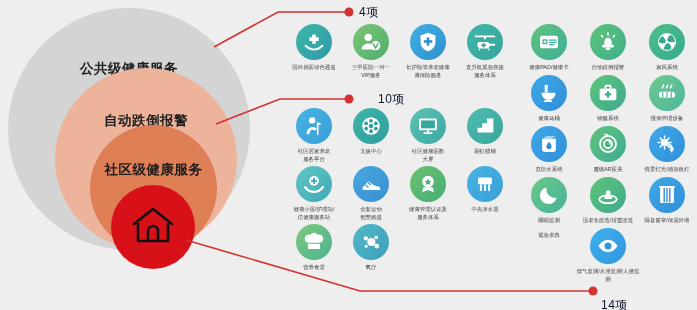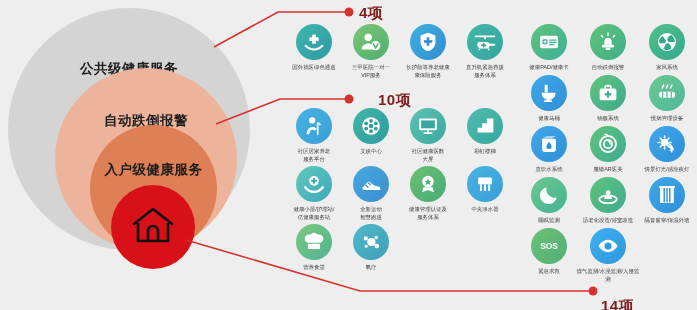--- a/index.html
+++ b/index.html
@@ -26,21 +26,21 @@
   .circ-outer .tier-label{top:52px;}
   .circ-mid   .tier-label{top:44px;}
   .circ-inner .tier-label{top:36px;}
 
   .house-icon{position:absolute;left:50%;top:50%;transform:translate(-50%,-50%);}
 
   
   #leaders{position:absolute;left:0;top:0;width:697px;height:310px;pointer-events:none;}
 
   .callout{
-    position:absolute;font-size:15px;font-weight:bold;color:#7f1d1d;
+    position:absolute;font-size:12px;font-weight:normal;color:#0f172a;
     white-space:nowrap;letter-spacing:.5px;
   }
   #callout-4  {left:359px;top:4px;}
   #callout-10 {left:378px;top:91px;}
   #callout-14 {left:601px;top:297px;}
 
   
   .group{position:absolute;display:flex;flex-wrap:wrap;}
   #group-public   {left:285px;top:24px;width:230px;}
   #group-community{left:285px;top:108px;width:230px;}
@@ -70,21 +70,21 @@
 
 <div id="stage">
 
   <div class="circ circ-outer">
     <div class="tier-label">公共级健康服务</div>
   </div>
   <div class="circ circ-mid">
     <div class="tier-label">自动跌倒报警</div>
   </div>
   <div class="circ circ-inner">
-    <div class="tier-label">入户级健康服务</div>
+    <div class="tier-label">社区级健康服务</div>
   </div>
   <div class="circ circ-core">
     <span class="house-icon">
       <svg width="44" height="40" viewBox="0 0 44 40">
         <path d="M3 19 L22 4 L41 19" fill="none" stroke="#111" stroke-width="2.6" stroke-linecap="round" stroke-linejoin="round"></path>
         <path d="M7 18 L7 36 L37 36 L37 18" fill="none" stroke="#111" stroke-width="2.6" stroke-linejoin="round"></path>
         <path d="M17 36 L17 26 a5 5 0 0 1 10 0 L27 36" fill="none" stroke="#111" stroke-width="2.6" stroke-linejoin="round"></path>
       </svg>
     </span>
   </div>
@@ -615,34 +615,20 @@
             <g transform="translate(12,12) scale(.62) translate(-12,-12)">
               <rect x="4.6" y="3.4" width="14.8" height="17.2" rx="1" fill="#ffffff"></rect>
               <path d="M9 4v16M12 4v16M15 4v16" stroke="#2f8fd8" stroke-width="1.5"></path>
               <rect x="3.4" y="2.4" width="17.2" height="2" rx="1" fill="#ffffff"></rect>
             </g>
           </svg>
         </div>
         <div class="cap">隔音窗帘/保温外墙</div>
       </div>
       <div class="cell">
-        <div class="badge">
-          <svg width="36" height="36" viewBox="0 0 24 24">
-            <defs>
-              <linearGradient id="home-g12" x1="0" y1="0" x2="1" y2="1">
-                <stop offset="0%" stop-color="#6cc274"></stop>
-                <stop offset="100%" stop-color="#4fae78"></stop>
-              </linearGradient>
-            </defs>
-            <circle cx="12" cy="12" r="12" fill="url(#home-g12)"></circle>
-            <g transform="translate(12,12) scale(.62) translate(-12,-12)">
-              <text x="12" y="15.4" text-anchor="middle" font-size="9" font-weight="bold" font-family="Liberation Sans, sans-serif" fill="#ffffff">SOS</text>
-            </g>
-          </svg>
-        </div>
         <div class="cap">紧急求救</div>
       </div>
       <div class="cell">
         <div class="badge">
           <svg width="36" height="36" viewBox="0 0 24 24">
             <defs>
               <linearGradient id="home-g13" x1="0" y1="0" x2="1" y2="1">
                 <stop offset="0%" stop-color="#3fb0ee"></stop>
                 <stop offset="100%" stop-color="#2f97de"></stop>
               </linearGradient>

